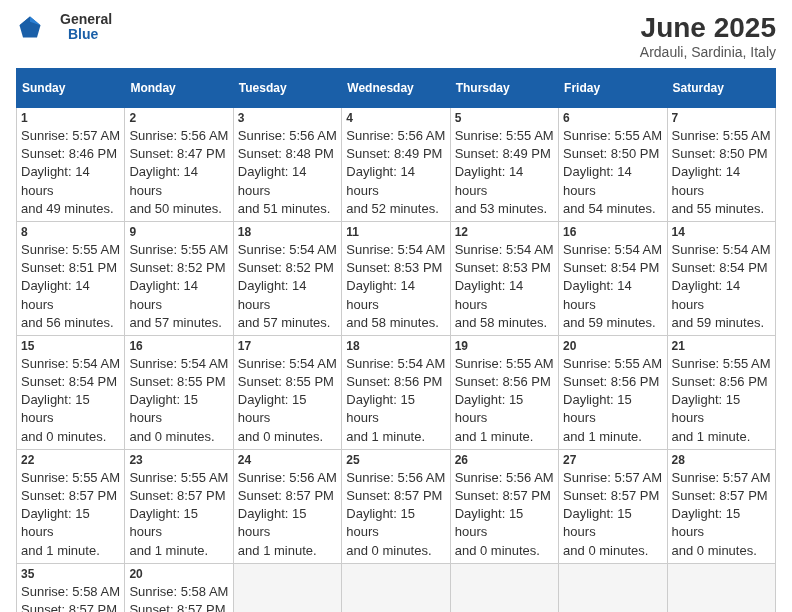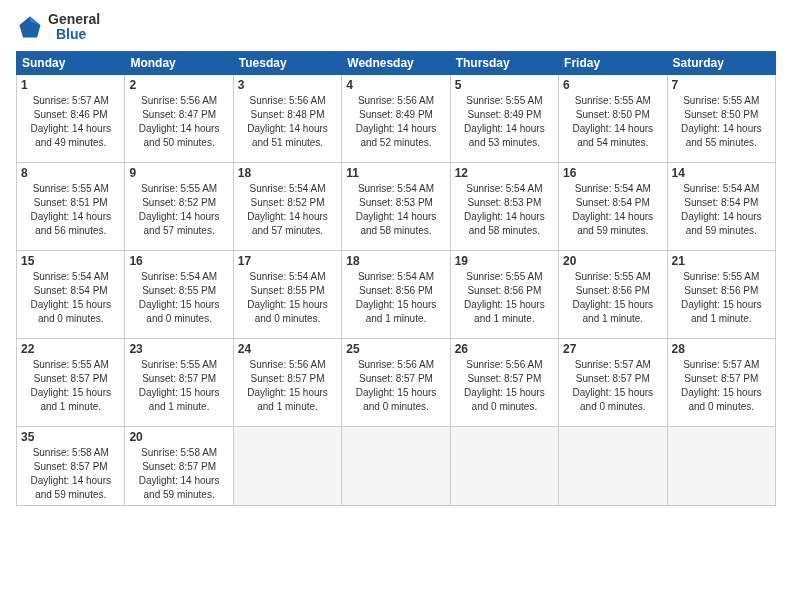--- a/index.html
+++ b/index.html
@@ -24,20 +24,21 @@
     }
     .logo {
       display: flex;
       align-items: center;
       gap: 4px;
     }
     .logo-text {
       display: flex;
       flex-direction: column;
       line-height: 1.1;
+      margin-left: 12px;
     }
     .logo-general {
       font-size: 14px;
       font-weight: bold;
       color: #333;
     }
     .logo-blue {
       font-size: 14px;
       font-weight: bold;
       color: #1a5fa8;
@@ -63,21 +64,21 @@
       width: 100%;
       border-collapse: collapse;
       table-layout: fixed;
     }
     .day-header {
       background: #1a5fa8;
       color: #fff;
       font-size: 12px;
       font-weight: bold;
       text-align: left;
-      padding: 4px 5px;
+      padding: 12px 5px;
       border: 1px solid #1a5fa8;
     }
     .day-cell {
       vertical-align: top;
       border: 1px solid #ccc;
       padding: 3px 4px;
       font-size: 9px;
       color: #333;
       height: 88px;
       background: #fff;
@@ -86,24 +87,23 @@
       background: #f5f5f5;
     }
     .day-number {
       font-size: 12px;
       font-weight: bold;
       color: #333;
       display: block;
       margin-bottom: 2px;
     }
     .day-info {
-      font-size: 10px;
+      font-size: 13px;
       line-height: 1.4;
       color: #333;
-      text-align: center;
     }
     .last-row .day-cell {
       height: 70px;
     }
   </style>
 </head>
 <body>
 
 <div class="page">
   <div class="header-area">
@@ -111,20 +111,24 @@
       <svg class="logo-icon" viewBox="0 0 32 32">
         <polygon points="16,4 28,14 24,28 8,28 4,14" fill="#1a5fa8"></polygon>
         <polygon points="16,4 28,14 16,10" fill="#2a7fd4"></polygon>
         <polygon points="16,4 4,14 16,10" fill="#1a5fa8"></polygon>
       </svg>
       <div class="logo-text">
         <span class="logo-general">General</span>
         <span class="logo-blue">Blue</span>
       </div>
     </div>
+    <div class="title-area">
+      <div class="cal-title">June 2025</div>
+      <div class="cal-subtitle">Ardauli, Sardinia, Italy</div>
+    </div>
   </div>
 
   <table>
     <thead>
       <tr>
         <th class="day-header">Sunday</th>
         <th class="day-header">Monday</th>
         <th class="day-header">Tuesday</th>
         <th class="day-header">Wednesday</th>
         <th class="day-header">Thursday</th>

